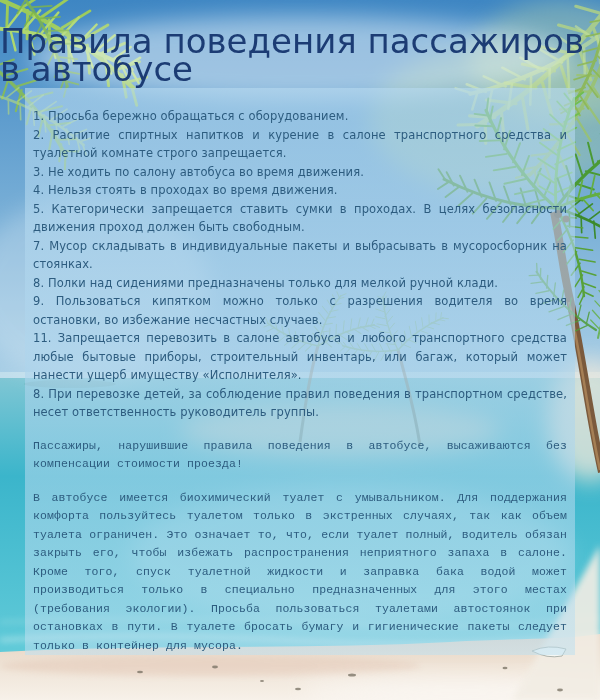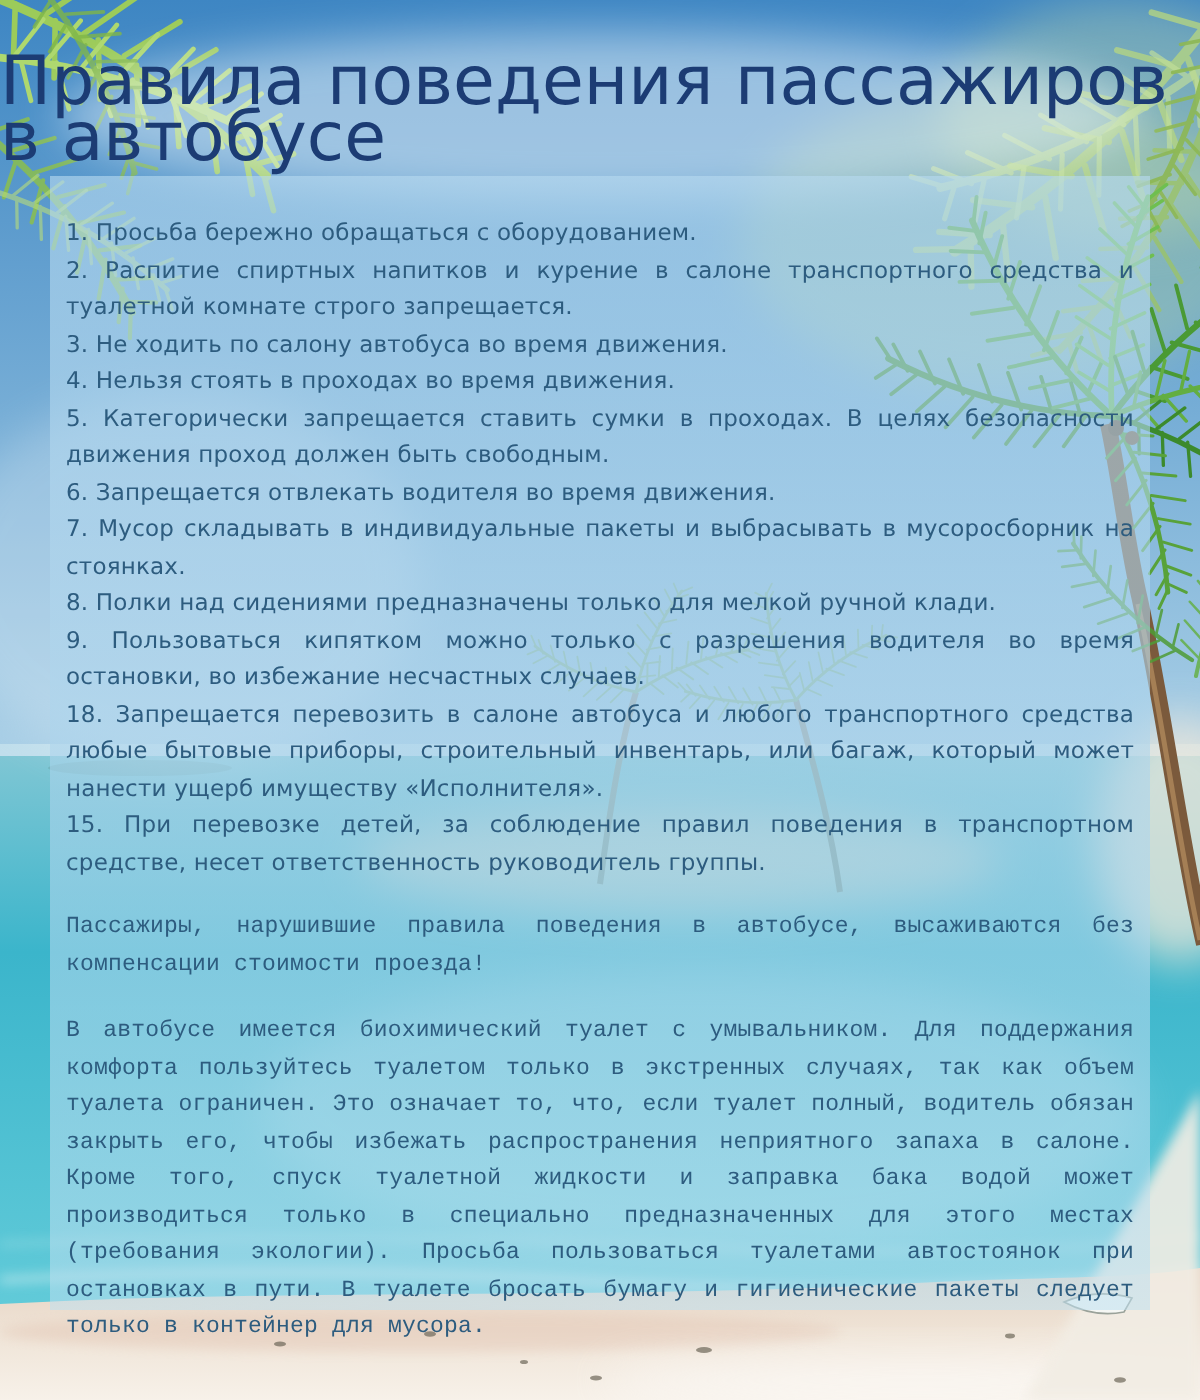--- a/index.html
+++ b/index.html
@@ -197,23 +197,22 @@
     <div>Правила поведения пассажиров</div>
     <div>в автобусе</div>
   </div>
 
   <div class="content">
     <div class="rule">1. Просьба бережно обращаться с оборудованием.</div>
     <div class="rule">2. Распитие спиртных напитков и курение в салоне транспортного средства и туалетной комнате строго запрещается.</div>
     <div class="rule">3. Не ходить по салону автобуса во время движения.</div>
     <div class="rule">4. Нельзя стоять в проходах во время движения.</div>
     <div class="rule">5. Категорически запрещается ставить сумки в проходах. В целях безопасности движения проход должен быть свободным.</div>
-    <div class="rule">6. Запрещается отвлекать водителя во время движения.</div>
     <div class="rule">7. Мусор складывать в индивидуальные пакеты и выбрасывать в мусоросборник на стоянках.</div>
     <div class="rule">8. Полки над сидениями предназначены только для мелкой ручной клади.</div>
     <div class="rule">9. Пользоваться кипятком можно только с разрешения водителя во время остановки, во избежание несчастных случаев.</div>
-    <div class="rule">18. Запрещается перевозить в салоне автобуса и любого транспортного средства любые бытовые приборы, строительный инвентарь, или багаж, который может нанести ущерб имуществу «Исполнителя».</div>
-    <div class="rule">15. При перевозке детей, за соблюдение правил поведения в транспортном средстве, несет ответственность руководитель группы.</div>
+    <div class="rule">11. Запрещается перевозить в салоне автобуса и любого транспортного средства любые бытовые приборы, строительный инвентарь, или багаж, который может нанести ущерб имуществу «Исполнителя».</div>
+    <div class="rule">8. При перевозке детей, за соблюдение правил поведения в транспортном средстве, несет ответственность руководитель группы.</div>
     <p class="para">Пассажиры, нарушившие правила поведения в автобусе, высаживаются без компенсации стоимости проезда!</p>
     <p class="para">В автобусе имеется биохимический туалет с умывальником. Для поддержания комфорта пользуйтесь туалетом только в экстренных случаях, так как объем туалета ограничен. Это означает то, что, если туалет полный, водитель обязан закрыть его, чтобы избежать распространения неприятного запаха в салоне. Кроме того, спуск туалетной жидкости и заправка бака водой может производиться только в специально предназначенных для этого местах (требования экологии). Просьба пользоваться туалетами автостоянок при остановках в пути. В туалете бросать бумагу и гигиенические пакеты следует только в контейнер для мусора.</p>
   </div>
 
 </div>
 
 </body></html>

